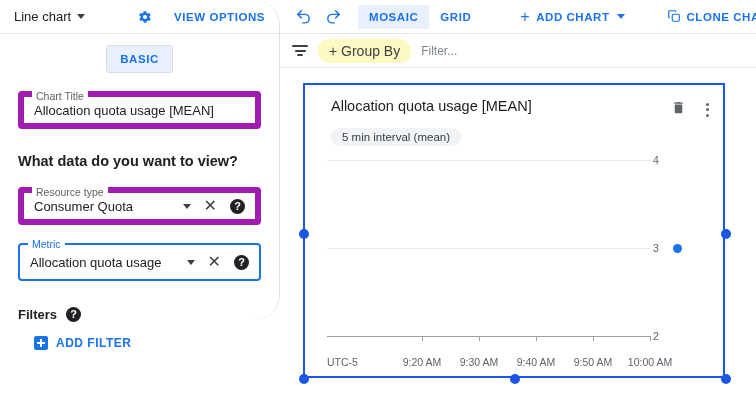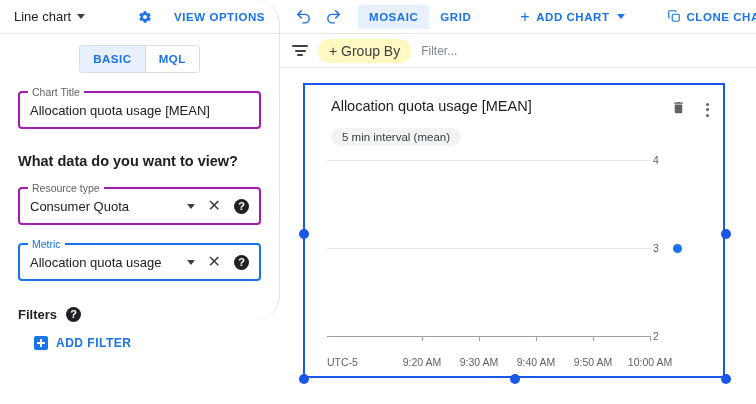--- a/index.html
+++ b/index.html
@@ -52,21 +52,21 @@
     color:#1a73e8;cursor:pointer;background:#fff;white-space:nowrap;
     border-right:1px solid #dadce0;
   }
   .tab:last-child{border-right:none;}
   .tab.active{background:#e8f0fe;}
 
   .lp-body{padding:0 18px;}
 
   .field{
     position:relative;margin-top:18px;height:38px;
-    border:2px solid #a21caf;border-radius:4px;box-sizing:border-box;
+    border:6px solid #a21caf;border-radius:4px;box-sizing:border-box;
     display:flex;align-items:center;padding:0 10px;background:#fff;
   }
   .field.focused{border:2px solid #1a73e8;}
   .field-legend{
     position:absolute;top:-7px;left:8px;background:#fff;padding:0 4px;
     font-size:10.5px;color:#5f6368;line-height:13px;white-space:nowrap;
   }
   .field.focused .field-legend{color:#1a73e8;}
   .field-value{font-size:13px;color:#202124;flex:1;white-space:nowrap;overflow:hidden;}
   .field-icons{display:flex;align-items:center;gap:13px;padding-left:6px;}
@@ -216,21 +216,20 @@
               <path d="M19.4 13a7.5 7.5 0 000-2l2.1-1.6a.5.5 0 00.1-.6l-2-3.5a.5.5 0 00-.6-.2l-2.5 1a7.3 7.3 0 00-1.7-1l-.4-2.6a.5.5 0 00-.5-.4h-4a.5.5 0 00-.5.4l-.4 2.6c-.6.3-1.2.6-1.7 1l-2.5-1a.5.5 0 00-.6.2l-2 3.5a.5.5 0 00.1.6L4.6 11a7.5 7.5 0 000 2l-2.1 1.6a.5.5 0 00-.1.6l2 3.5c.1.2.4.3.6.2l2.5-1c.5.4 1.1.7 1.7 1l.4 2.6c0 .2.2.4.5.4h4c.3 0 .5-.2.5-.4l.4-2.6c.6-.3 1.2-.6 1.7-1l2.5 1c.2.1.5 0 .6-.2l2-3.5a.5.5 0 00-.1-.6L19.4 13zM12 15.5a3.5 3.5 0 110-7 3.5 3.5 0 010 7z"></path>
             </svg>
         </span>
         <span>VIEW OPTIONS</span>
       </div>
     </div>
 
     <div class="tabs-row">
       <div class="tabs">
         <div class="tab active">BASIC</div>
-        <div class="tab">MQL</div>
       </div>
     </div>
 
     <div class="lp-body">
 
       <div class="field">
         <span class="field-legend">Chart Title</span>
         <span class="field-value">Allocation quota usage [MEAN]</span>
       </div>
 

